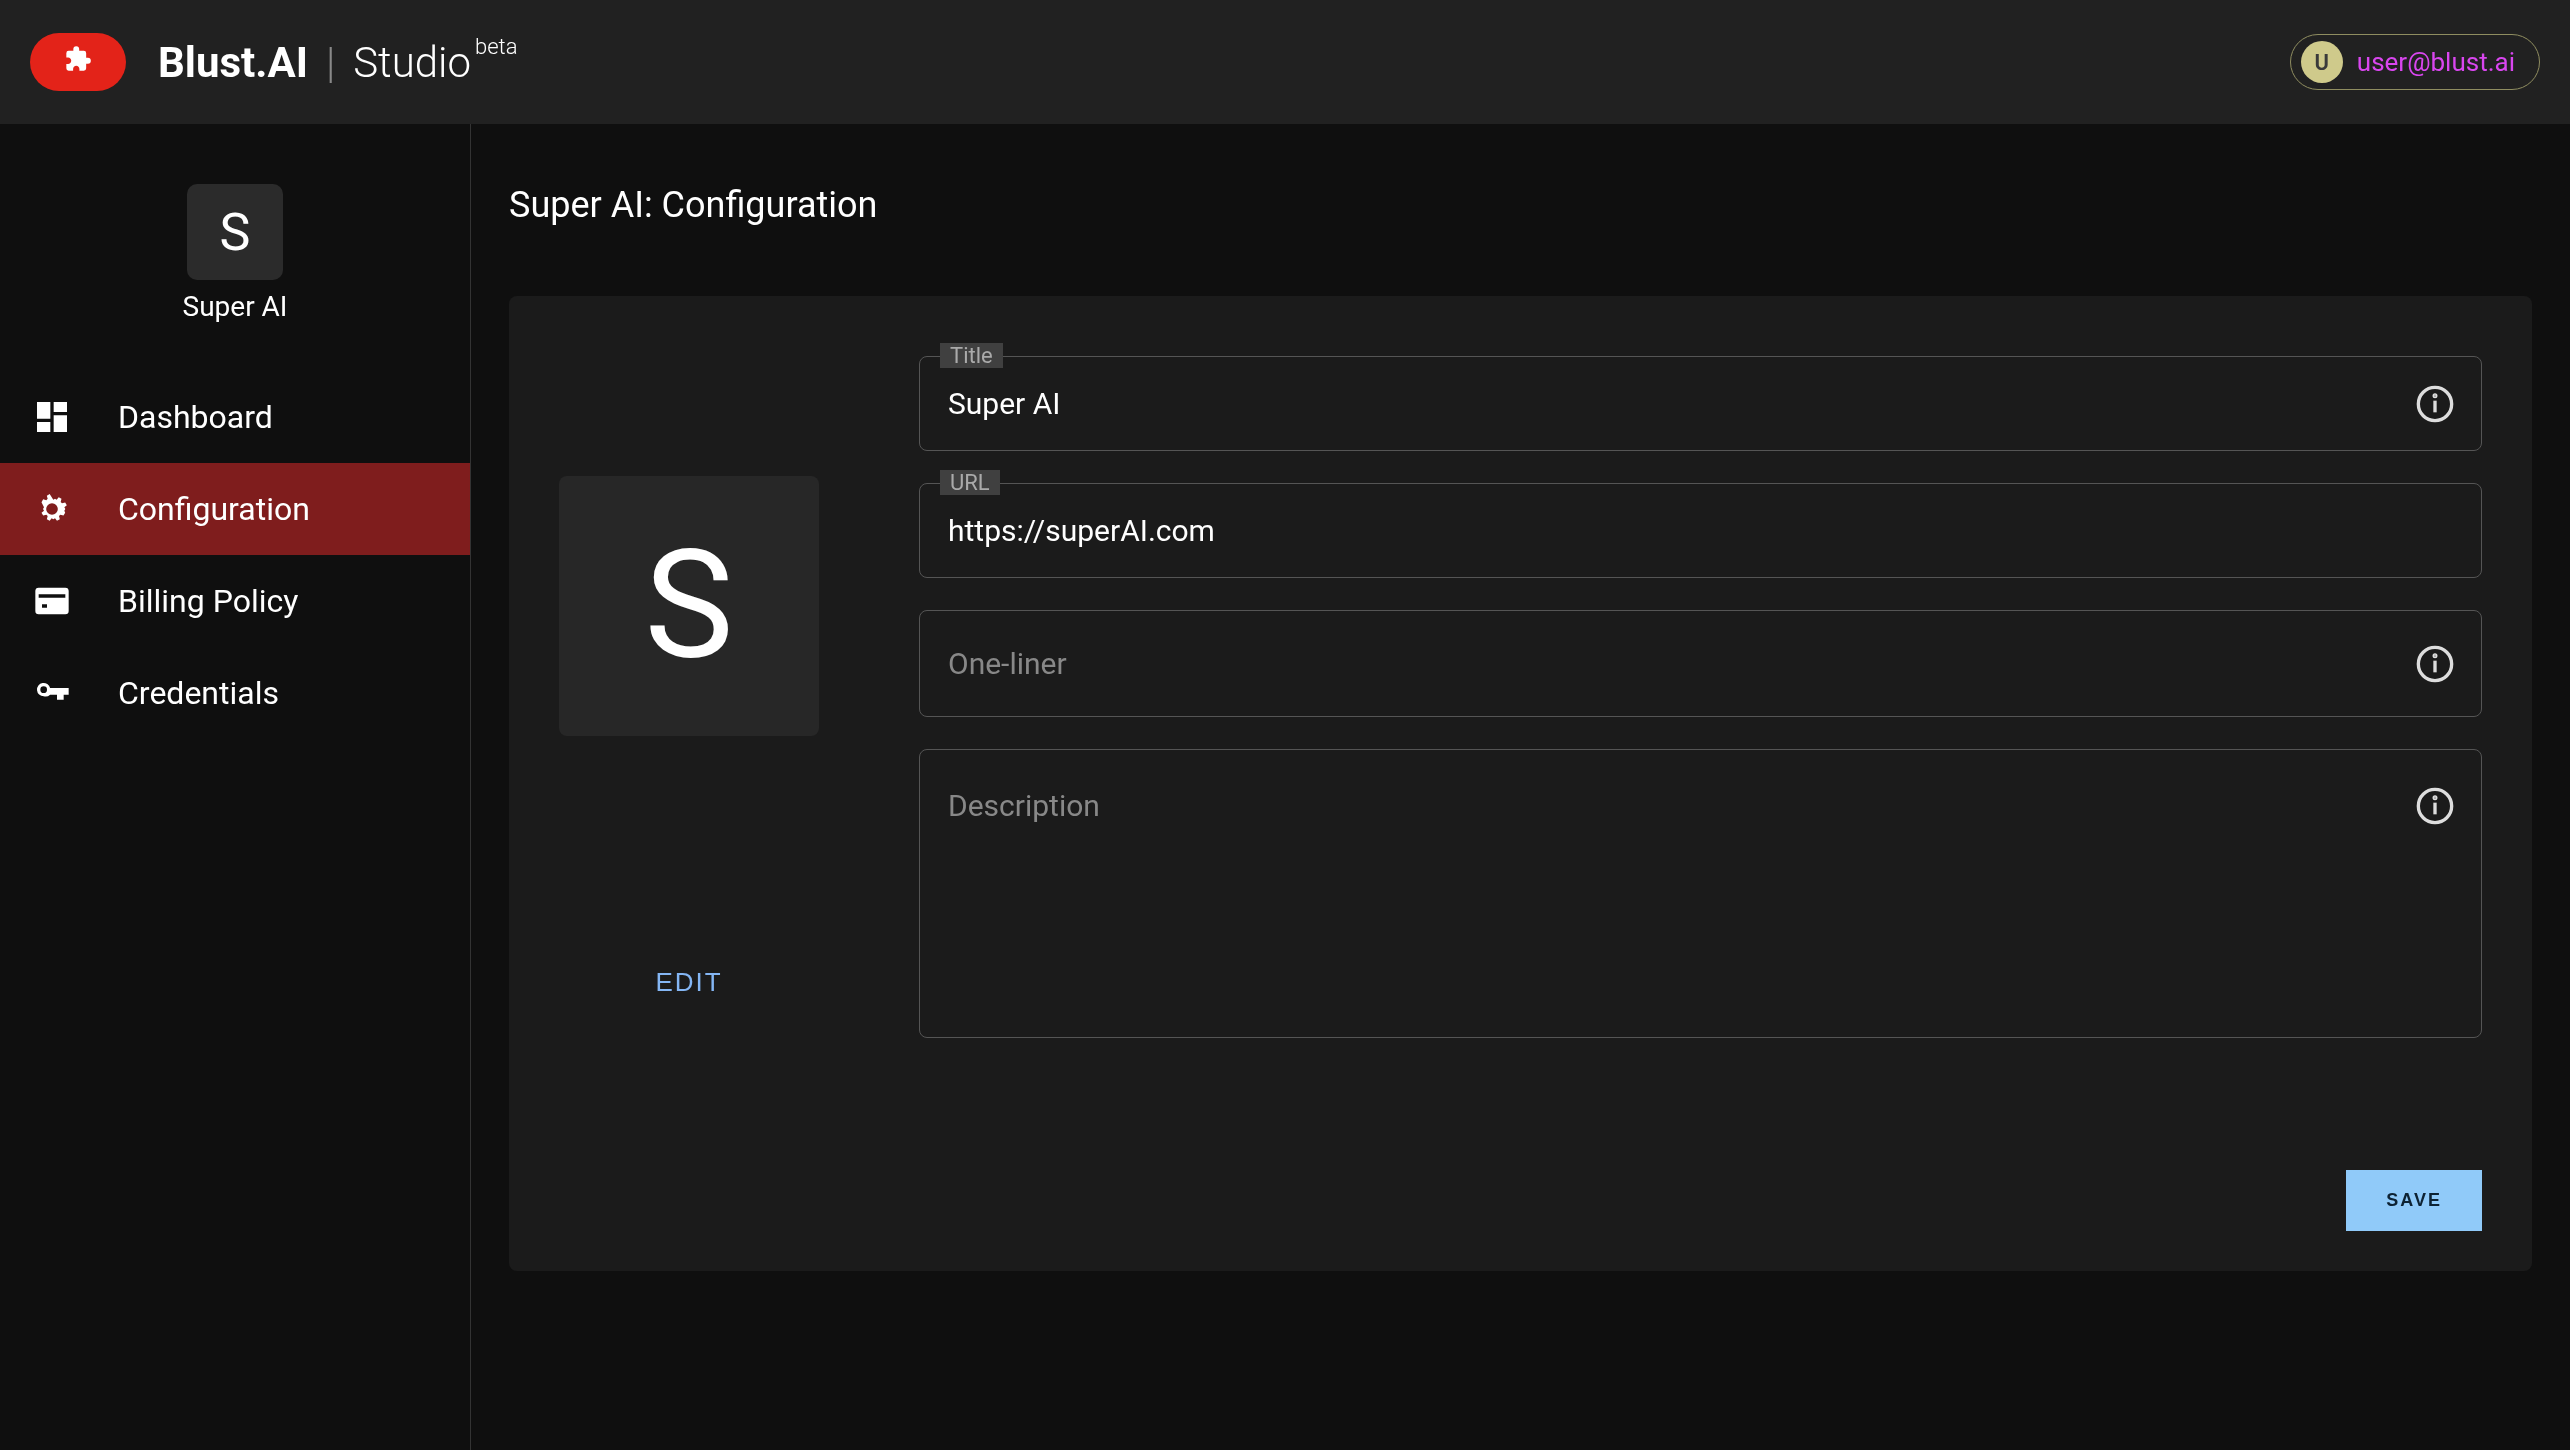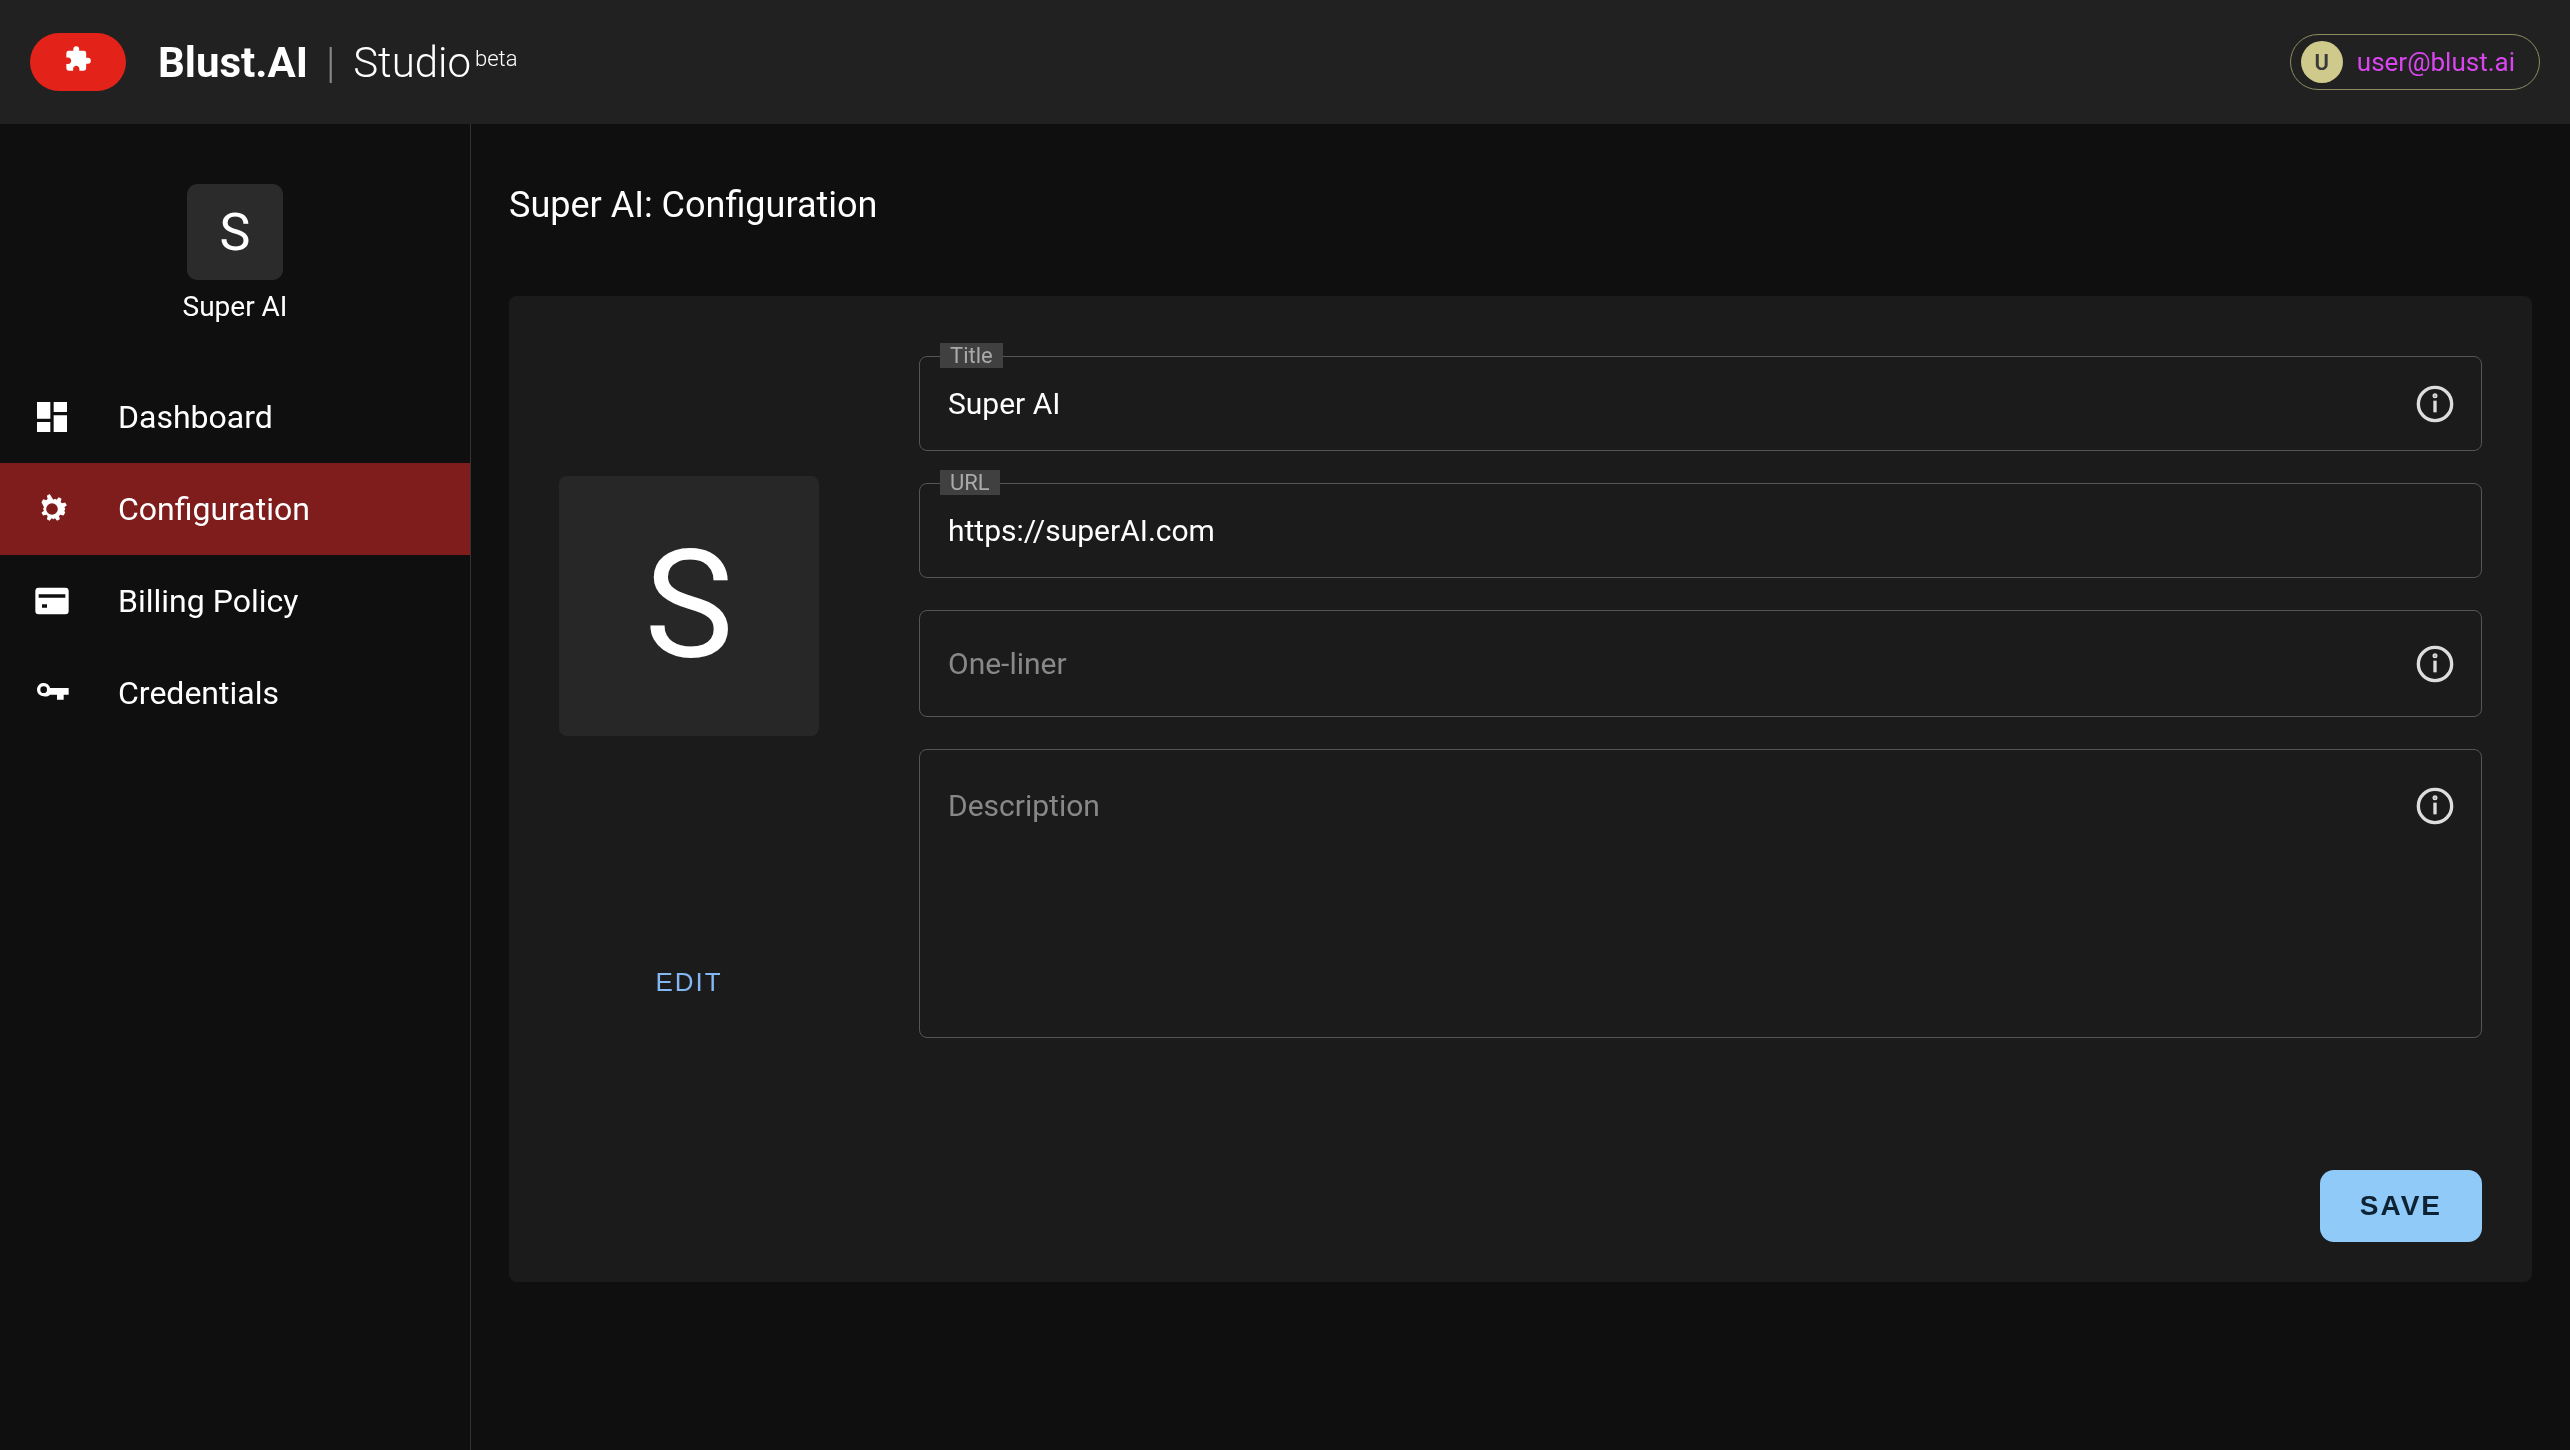--- a/index.html
+++ b/index.html
@@ -27,21 +27,21 @@
   .logo-badge {
     width: 96px;
     height: 58px;
     background: #e32319;
     border-radius: 30px;
     display: flex;
     align-items: center;
     justify-content: center;
   }
   .logo-badge svg { width: 28px; height: 28px; fill: #fff; }
-  .brand { font-size: 42px; font-weight: 500; display: flex; align-items: flex-end; gap: 4px; }
+  .brand { font-size: 42px; font-weight: 500; display: flex; align-items: center; gap: 4px; }
   .brand .b { font-weight: 700; }
   .brand .pipe { color: #888; margin: 0 14px; font-weight: 300; }
   .brand .studio { font-weight: 300; }
   .brand .beta { font-size: 22px; font-weight: 300; position: relative; top: -16px; }
   .user-chip {
     border: 1px solid #8f8d60;
     border-radius: 36px;
     display: flex;
     align-items: center;
     padding: 6px 24px 6px 10px;
@@ -179,23 +179,23 @@
     cursor: pointer;
   }
   .info-icon.textarea { top: 36px; transform: none; }
   .info-icon svg { width: 40px; height: 40px; fill: none; stroke: #ddd; stroke-width: 2; }
 
   .card-footer { display: flex; justify-content: flex-end; margin-top: 100px; }
   .save-btn {
     background: #90caf9;
     color: #0d2233;
     border: none;
-    border-radius: 14px;
+    border-radius: 0;
     padding: 20px 40px;
-    font-size: 28px;
+    font-size: 18px;
     font-weight: 600;
     letter-spacing: 2px;
     cursor: pointer;
   }
 </style>
 </head>
 <body>
 
 <div class="header">
   <div class="header-left">

